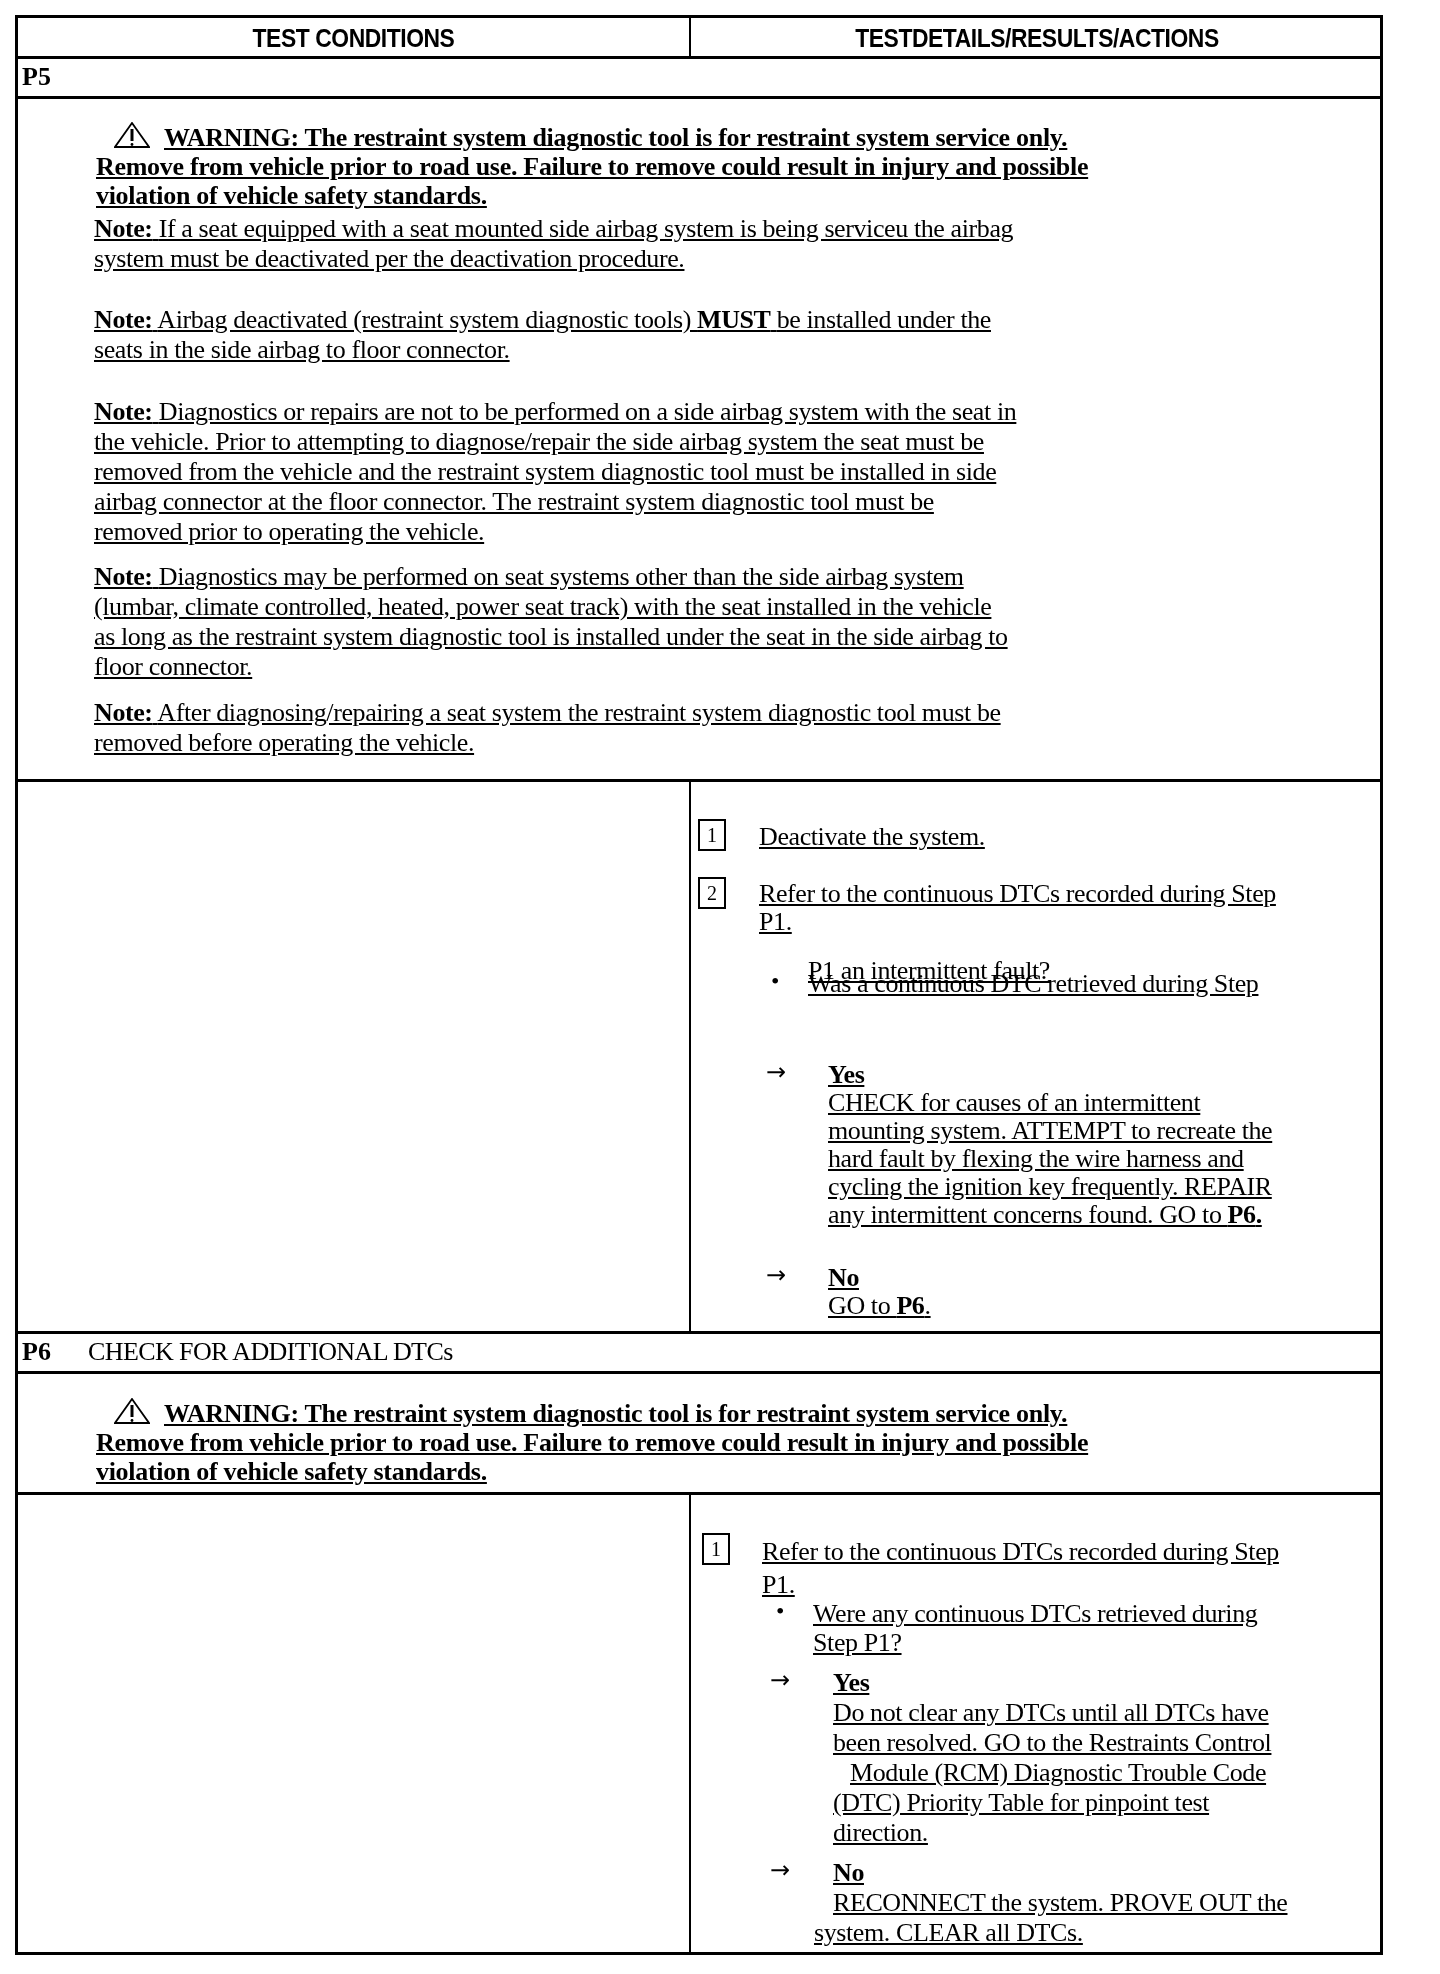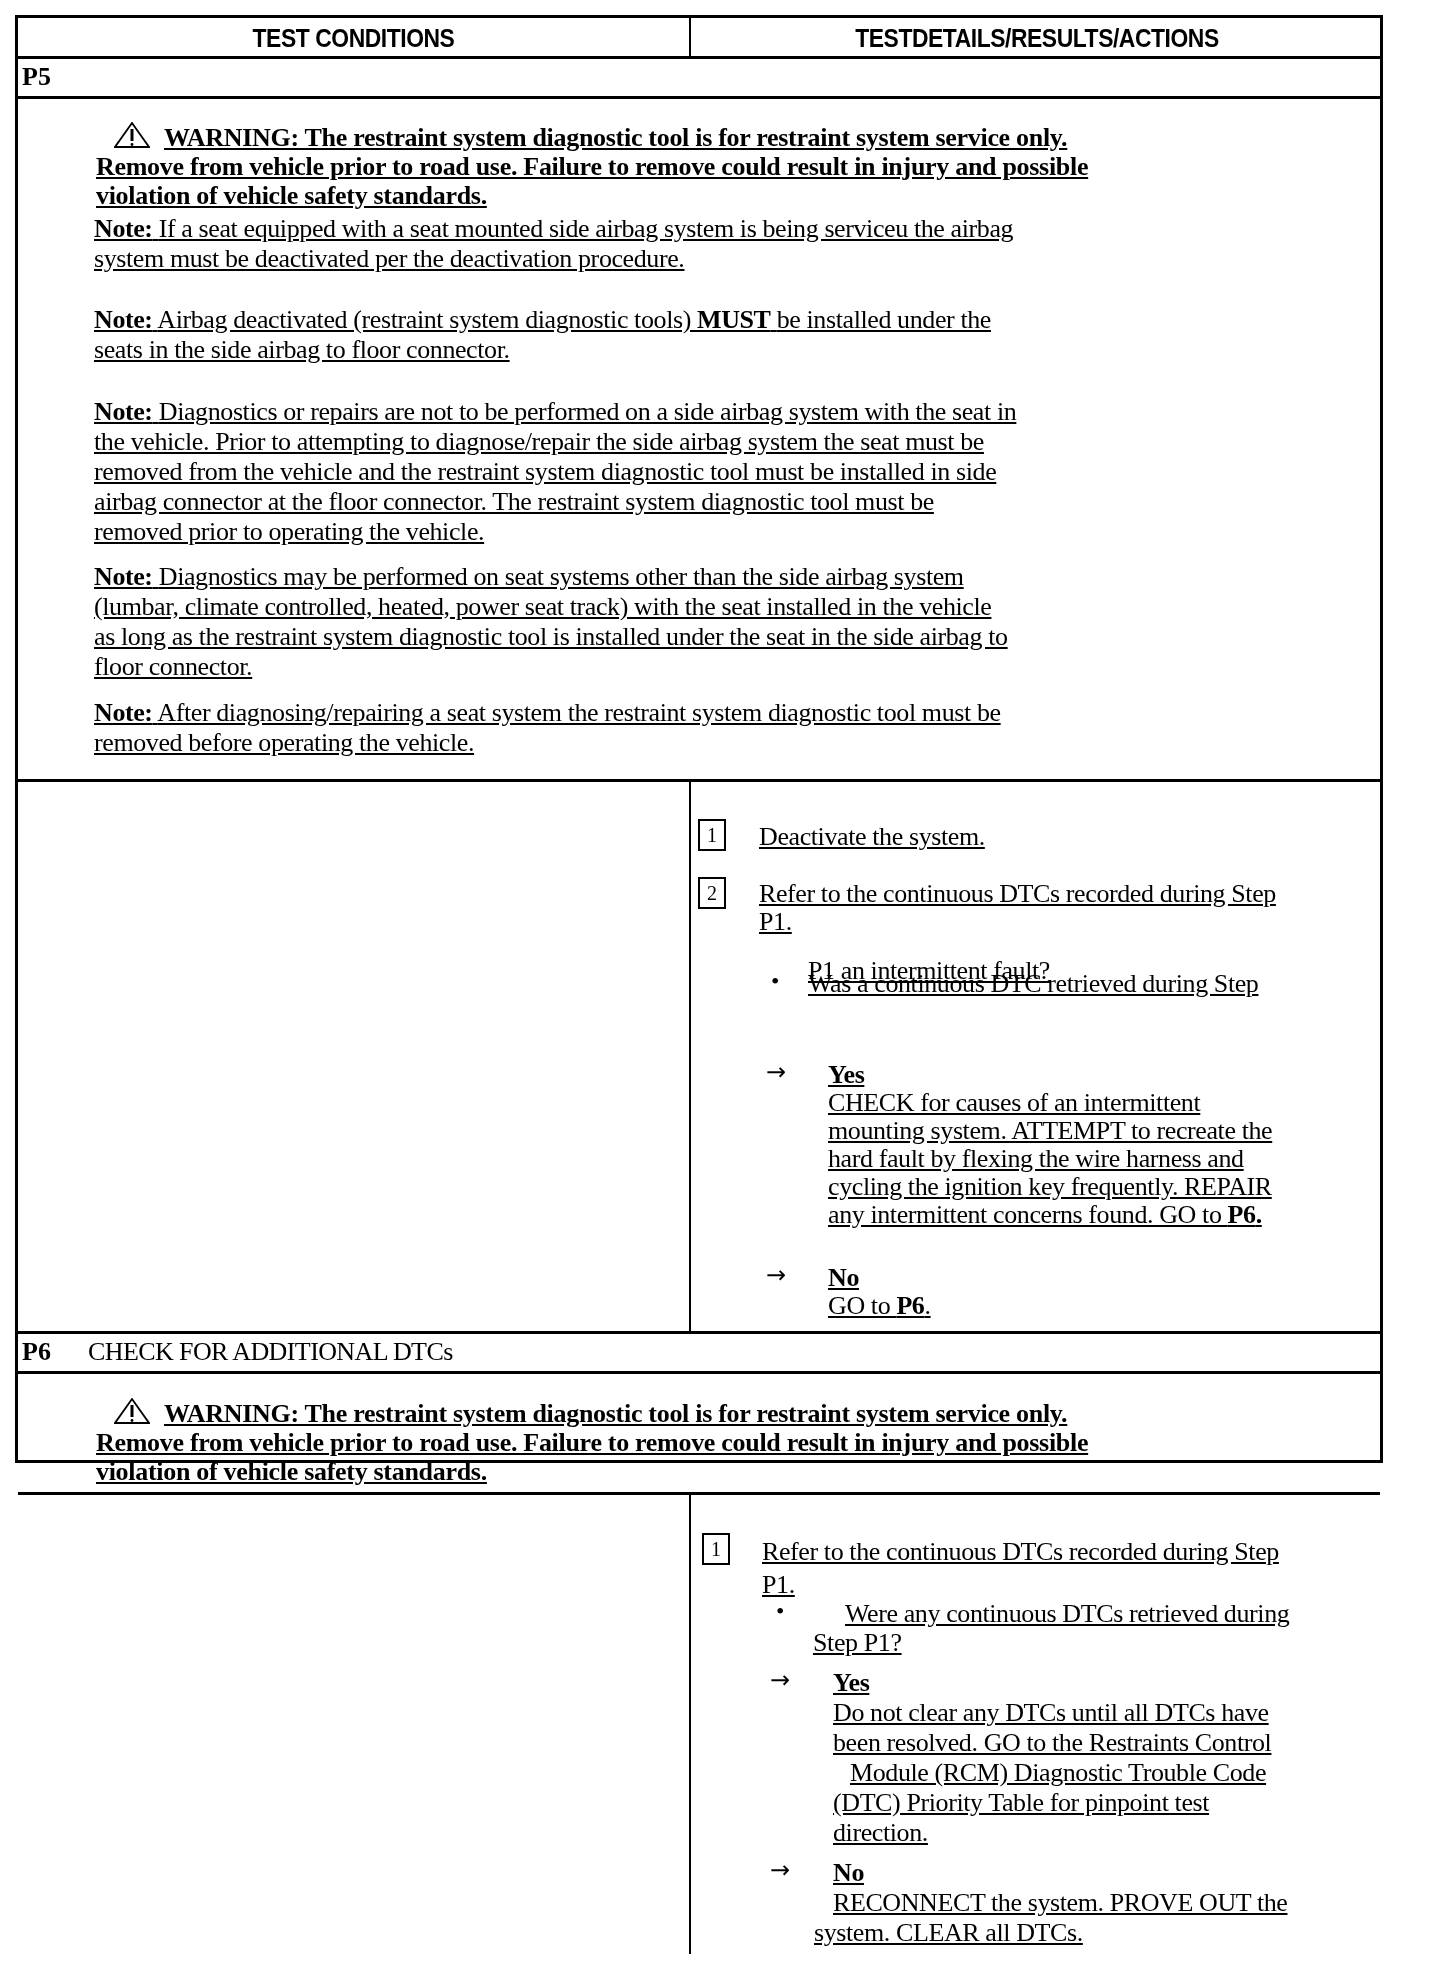--- a/index.html
+++ b/index.html
@@ -1,17 +1,17 @@
 <!DOCTYPE html>
 <html><head>
 <meta charset="utf-8">
 <style>
   html, body { margin:0; padding:0; background:#ffffff; }
   body { width:1440px; height:1974px; position:relative; overflow:hidden; color:#000; font-family:"Liberation Serif", serif; }
-  .tbl { position:absolute; left:15px; top:15px; width:1368px; height:1448px; border:3px solid #000; box-sizing:border-box; }
+  .tbl { position:absolute; left:15px; top:15px; width:1368px; height:1940px; border:3px solid #000; box-sizing:border-box; }
   .hline { position:absolute; left:0; right:0; height:0; border-top:3px solid #000; }
   .vline { position:absolute; width:0; border-left:2px solid #000; }
   .hdr { position:absolute; top:0; height:40px; display:flex; align-items:center; justify-content:center;
          font-family:"Liberation Sans", sans-serif; font-weight:bold; font-size:26px; letter-spacing:-0.5px;
          transform:scaleX(0.88); }
   .steprow { position:absolute; left:0; right:0; height:38px; display:flex; align-items:center;
              font-size:26px; transform-origin:left center; }
   .steprow .num { font-weight:bold; width:66px; padding-left:4px; }
   .steprow .ttl { letter-spacing:-0.6px; }
   .abs { position:absolute; white-space:nowrap; font-size:26px; line-height:30px; letter-spacing:-0.4px;text-decoration:underline; }
@@ -145,21 +145,21 @@
   <div class="vline" style="left:671px; top:1476px; height:460px;"></div>
 
   <div>
     <div class="box" style="left:684px; top:1515px;">1</div>
     <div class="abs" style="left:744px; top:1519px;">Refer to the continuous DTCs recorded during Step</div>
     <div class="abs" style="left:744px; top:1552px;">P1.</div>
   </div>
 
   <div>
     <div class="bullet" style="left:758px; top:1580px;">•</div>
-    <div class="abs" style="left:795px; top:1581px;margin-left:32px;">Were any continuous DTCs retrieved during</div>
+    <div class="abs" style="left:795px; top:1581px;">Were any continuous DTCs retrieved during</div>
     <div class="abs" style="left:795px; top:1610px;">Step P1?</div>
   </div>
 
   <div>
     <div class="arrow" style="left:752px; top:1648px;">→</div>
     <div class="abs b" style="left:815px; top:1650px;">Yes</div>
     <div class="abs" style="left:815px; top:1680px;">Do not clear any DTCs until all DTCs have</div>
     <div class="abs" style="left:815px; top:1710px;">been resolved. GO to the Restraints Control</div>
     <div class="abs" style="left:815px; top:1740px;margin-left:17px;">Module (RCM) Diagnostic Trouble Code</div>
     <div class="abs" style="left:815px; top:1770px;">(DTC) Priority Table for  pinpoint test</div>

